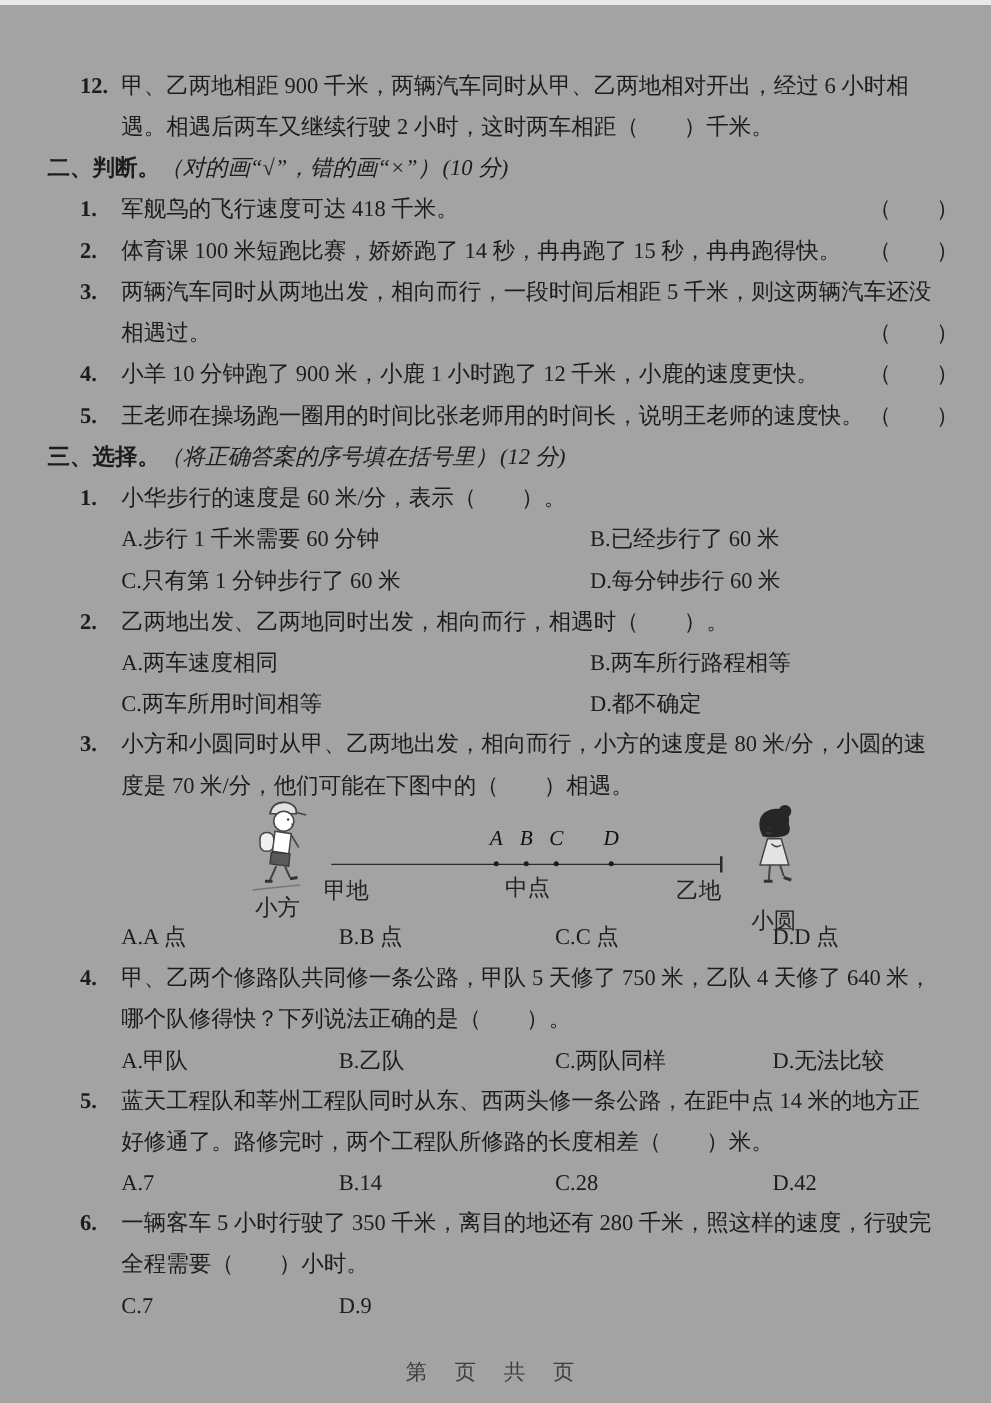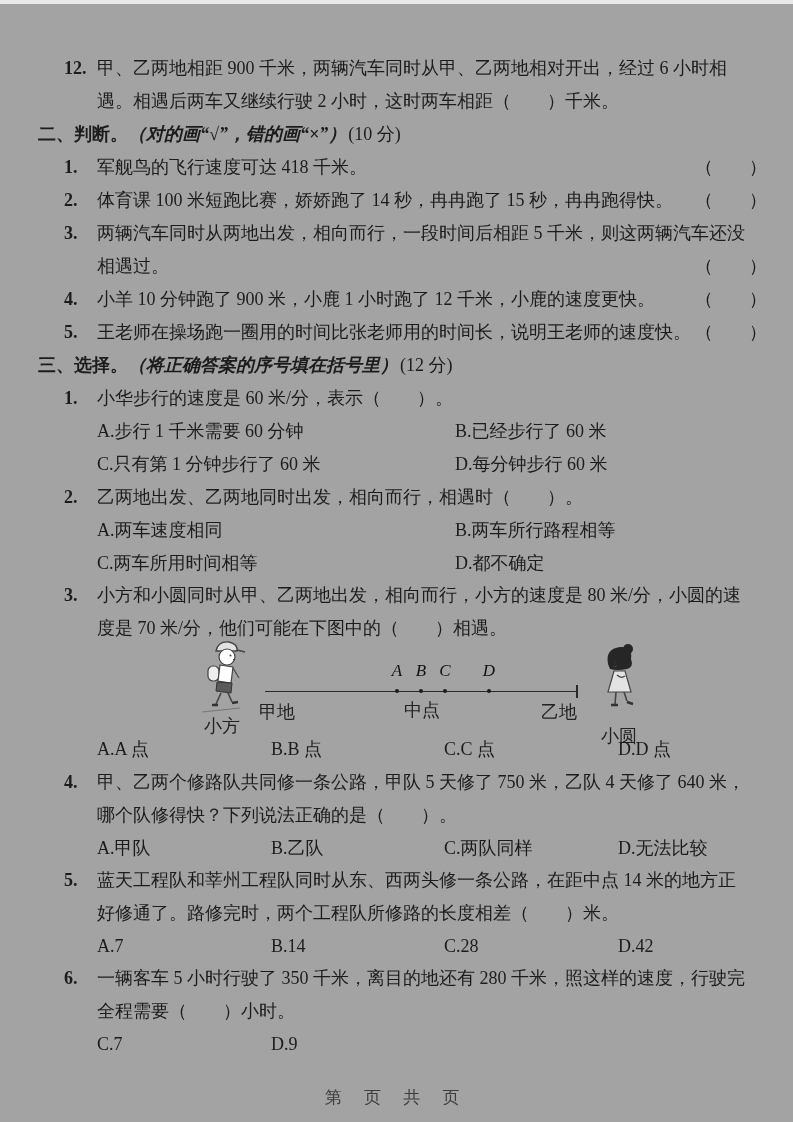--- a/index.html
+++ b/index.html
@@ -22,23 +22,23 @@
   }
   .line .qn{
     position:absolute;
     left:-33px;
     font-weight:700;
   }
   .flex{display:flex;}
   .flex .paren{margin-left:auto;}
   .sec{left:38px;width:729px;}
   .sec .title{font-weight:700;}
-  .sec .note{font-style:italic;font-weight:bold;}
-  .sec .score{margin-left:2px;}
-  .opts2{display:grid;grid-template-columns:358px auto;}
+  .sec .note{font-style:italic;}
+  .sec .score{margin-left:2px;font-style:italic;}
+  .opts2{display:grid;grid-template-columns:358px auto;gap:17px;}
   .opts4{display:grid;grid-template-columns:174px 173px 174px auto;}
   #diagram{position:absolute;top:630px;left:0;width:793px;height:112px;}
   #diagram .dlabel{position:absolute;font-size:18px;color:#222;}
   #nline{position:absolute;left:265px;top:57px;width:312px;border-top:1.7px solid #2a2a2a;}
   .endtick{position:absolute;left:576px;top:51px;width:2px;height:13px;background:#2a2a2a;}
   .dot{position:absolute;top:55px;width:4px;height:4px;border-radius:50%;background:#1c1c1c;}
   .ptletter{position:absolute;top:27px;width:16px;text-align:center;font-style:italic;font-size:17px;color:#111;}
   .figure{position:absolute;}
   #footer{
     position:absolute;top:1082px;left:0;width:793px;

